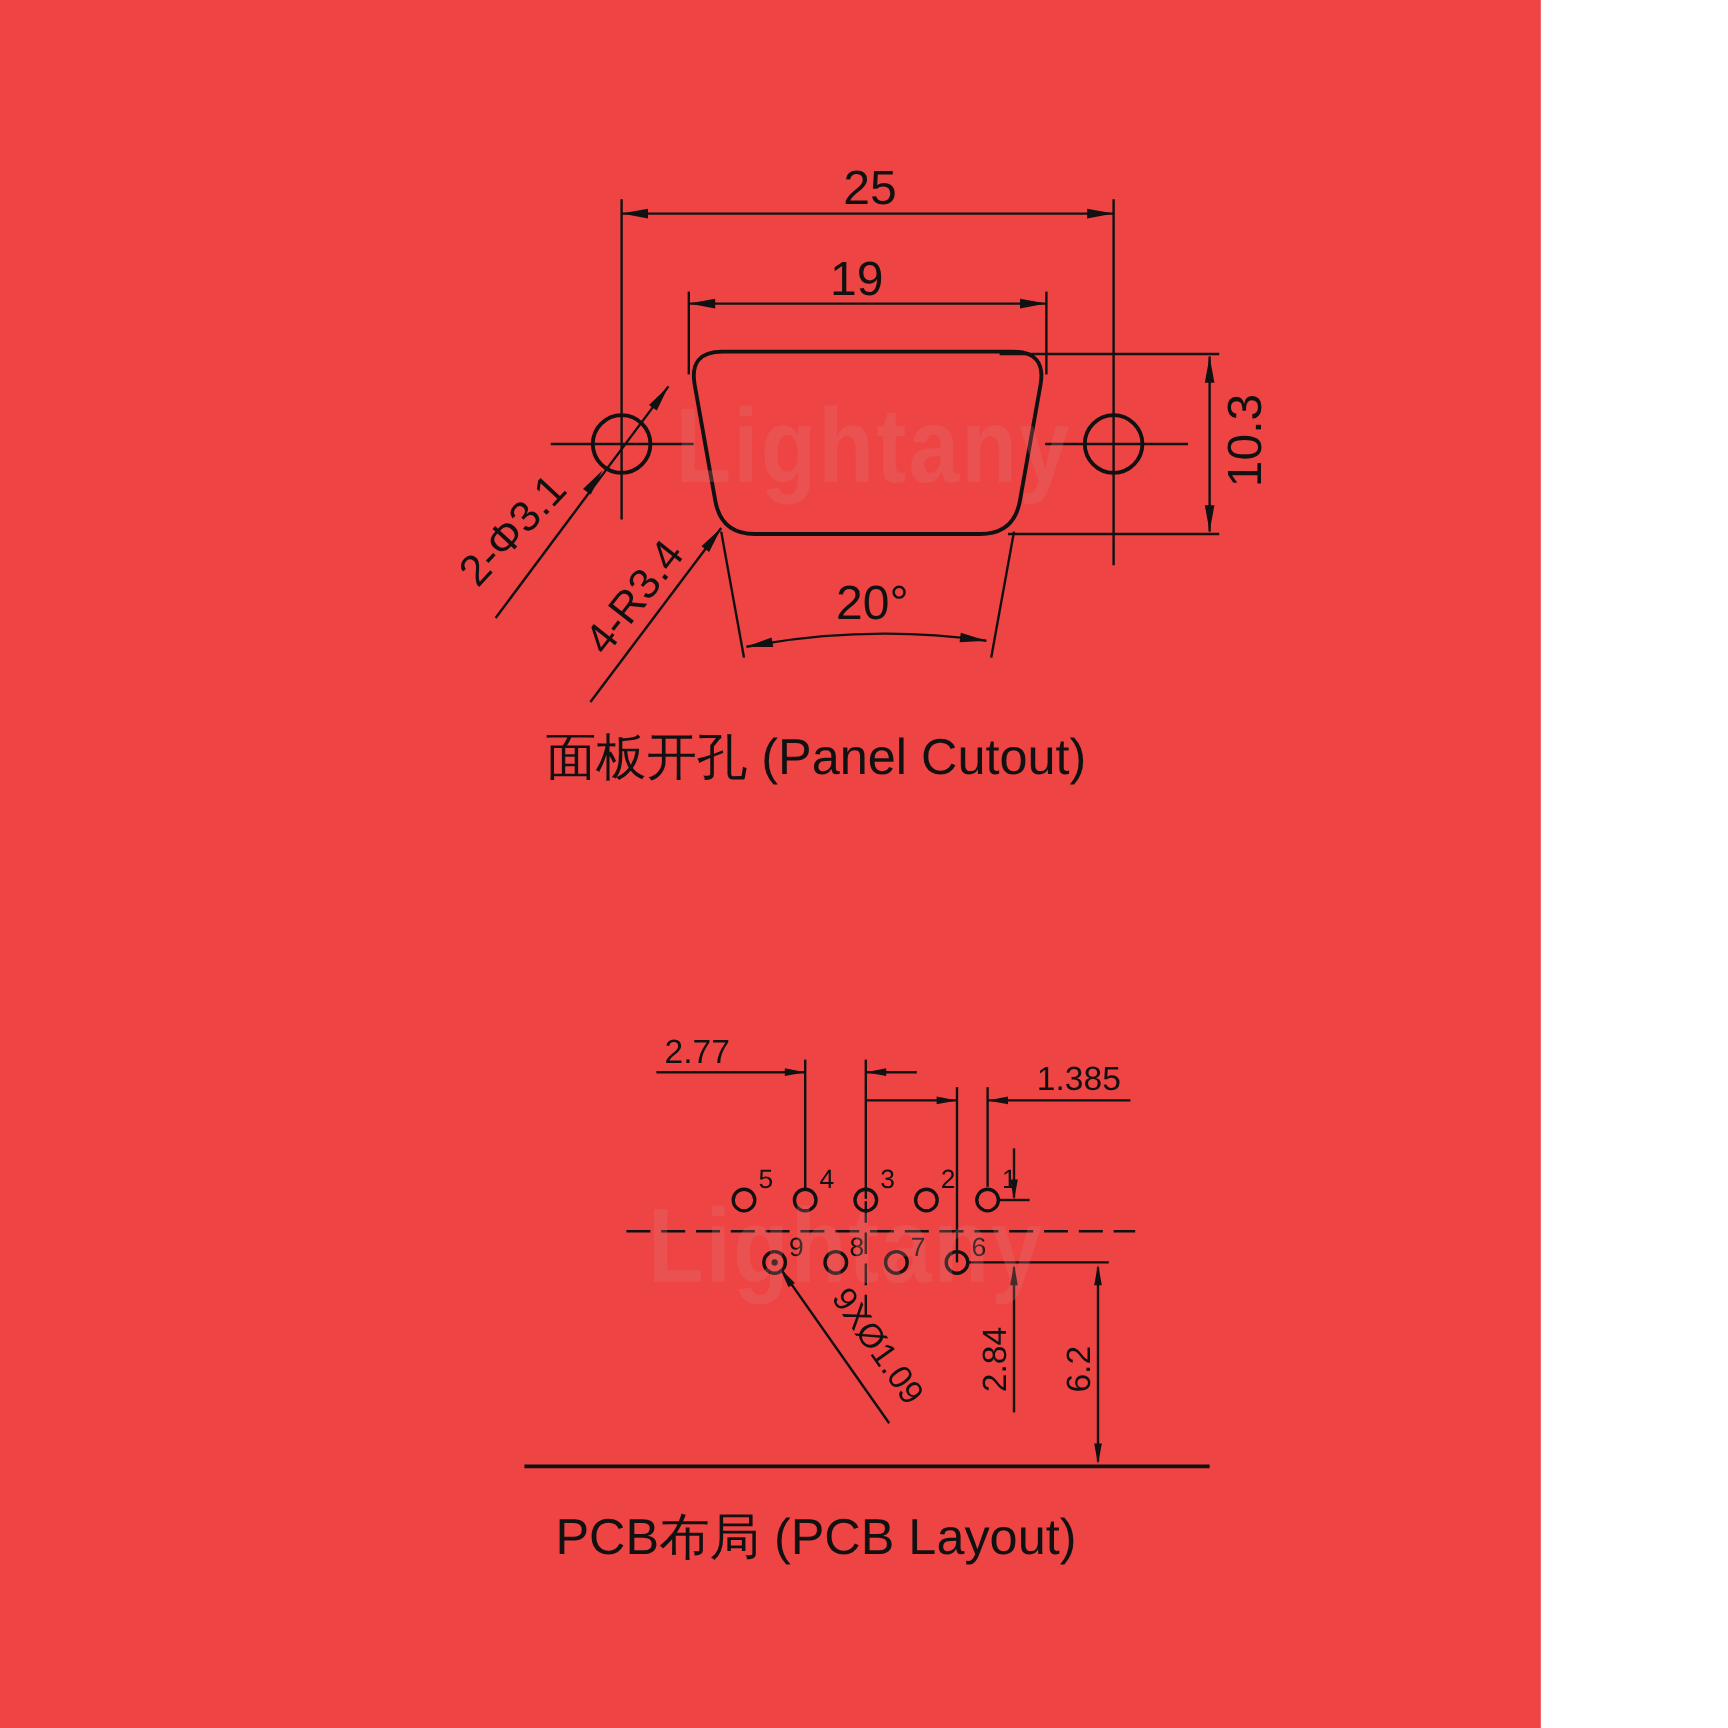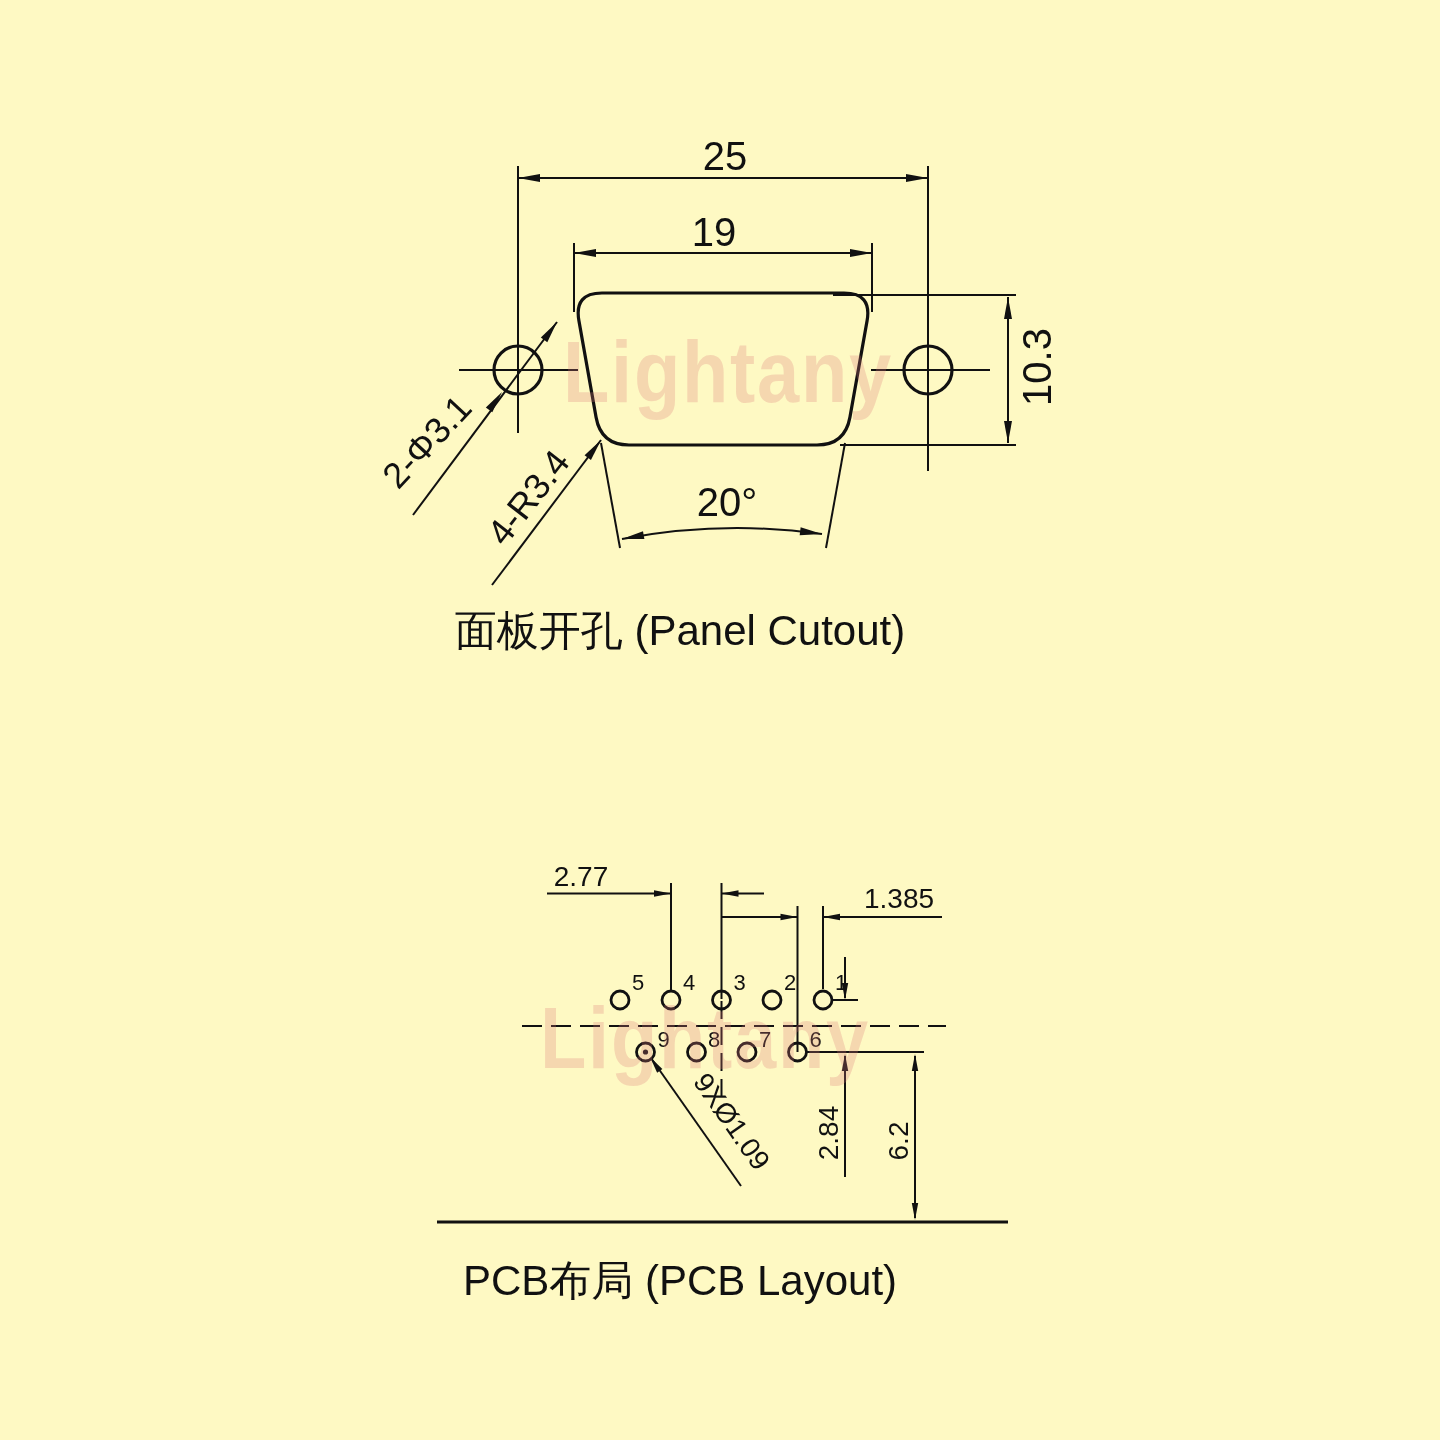--- a/index.html
+++ b/index.html
@@ -1,16 +1,16 @@
 <!DOCTYPE html>
 <html><head>
 <meta charset="utf-8">
 <style>
   html,body{margin:0;padding:0;background:#ffffff;}
-  .page{width:1440px;height:1440px;position:relative;background:#fef9c3;overflow:hidden;text-align:right;}
+  .page{width:1284px;height:1440px;position:relative;background:#ef4444;overflow:hidden;text-align:right;}
   svg{display:block;}
   text{font-family:"Liberation Sans","DejaVu Sans",sans-serif;fill:#111;}
   .dimtxt-lg{font-size:40px;}
   .dimtxt-md{font-size:36px;}
   .dimtxt-sm{font-size:28px;}
   .pinlbl{font-size:22px;}
   .caption{font-size:42px;}
   .wmark{font-size:88px;font-weight:700;fill:#dd7a7a;opacity:0.26;letter-spacing:2px;}
   .ln{stroke:#111;fill:none;}
   .w-out{stroke-width:3.2;}

